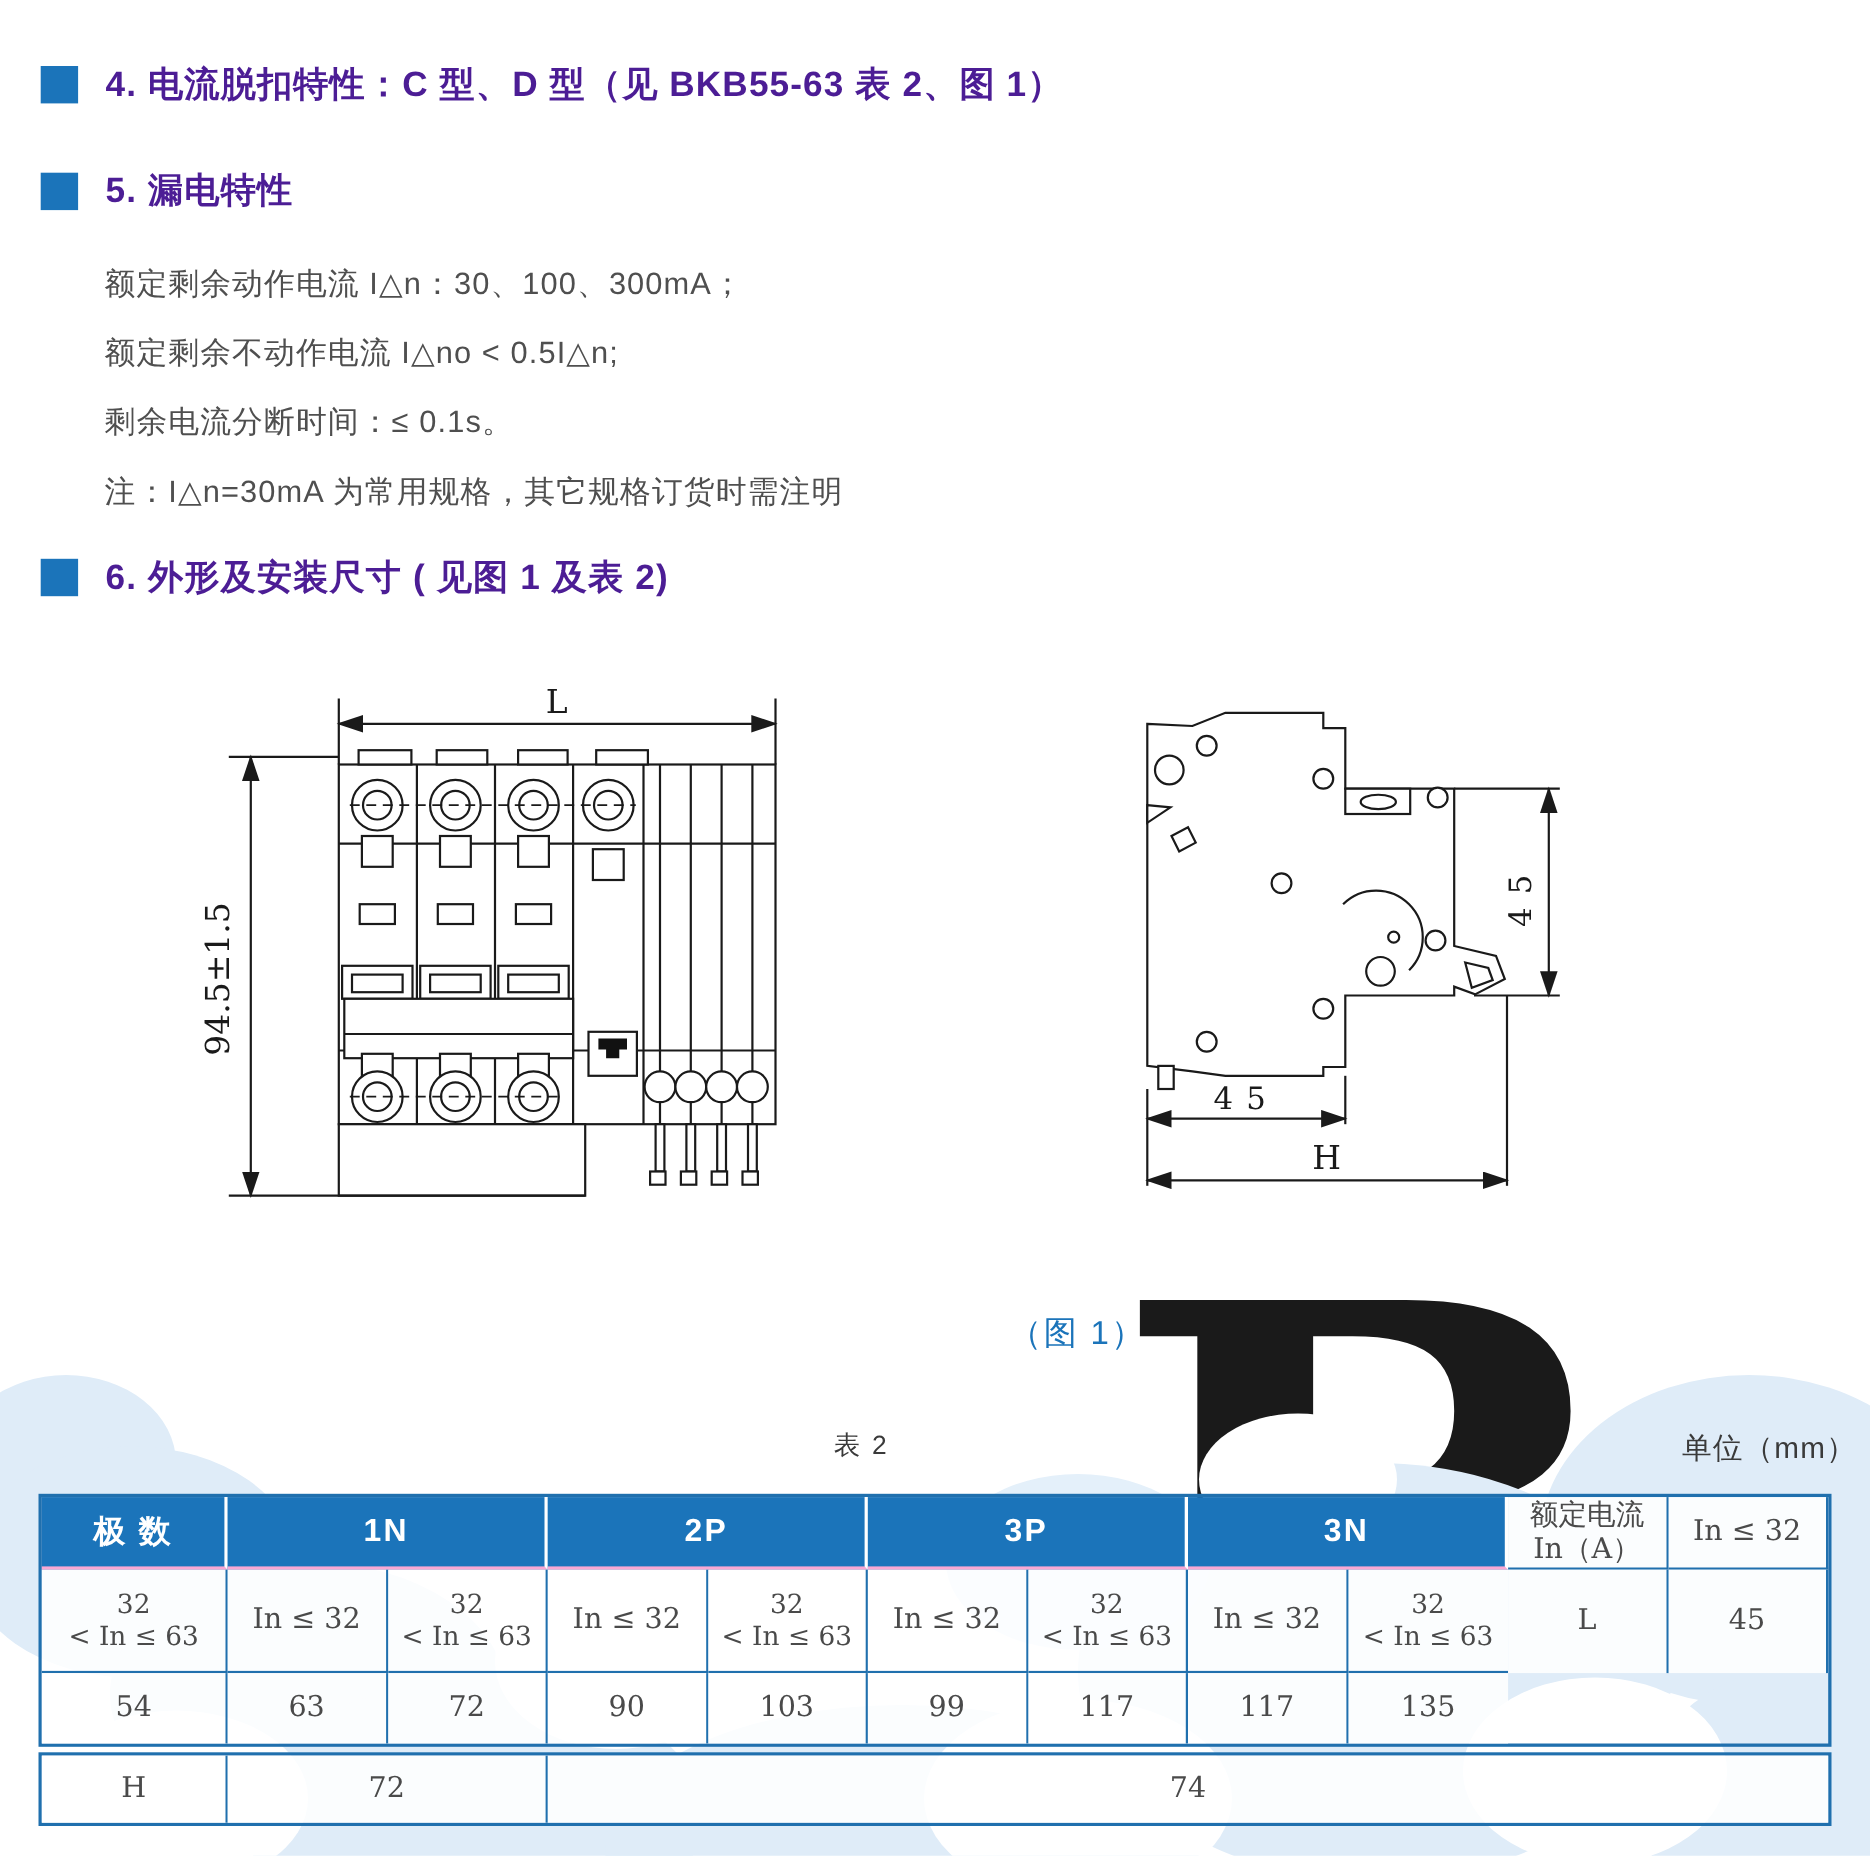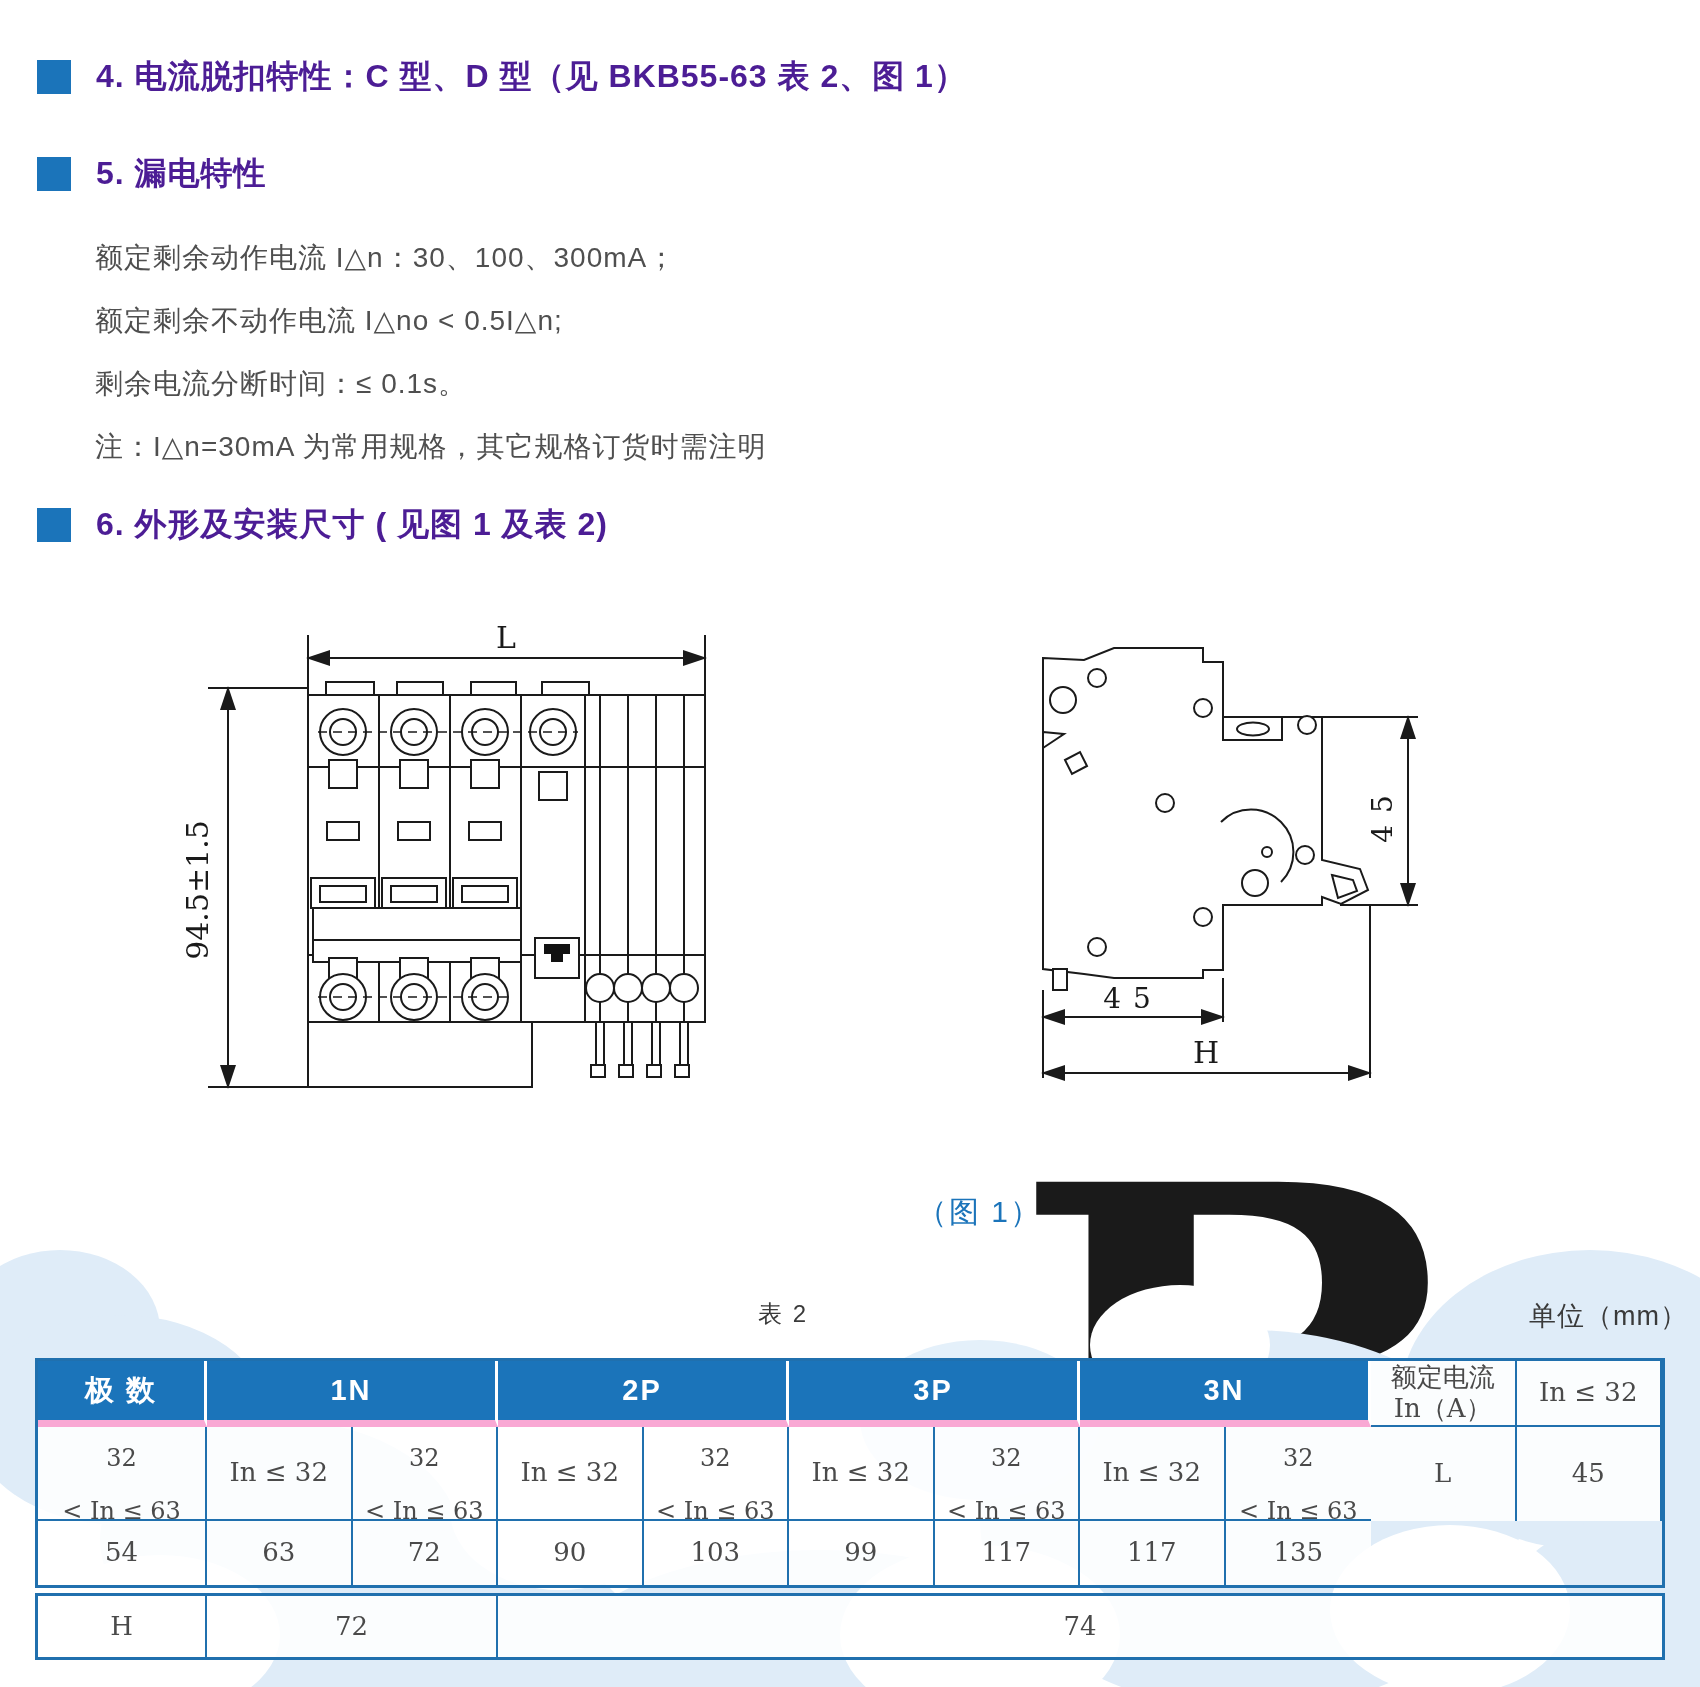--- a/index.html
+++ b/index.html
@@ -27,33 +27,33 @@
   .tbl-unit{position:absolute;right:12px;top:1298px;font-size:27px;color:#3a3a3a;z-index:2;letter-spacing:1px;}
   .tmain{
     position:absolute;left:35px;top:1358px;width:1630px;z-index:2;box-sizing:border-box;
     border:3px solid #2070ae;
     display:grid;grid-template-columns:169px repeat(10,1fr);grid-template-rows:66px 94px 64px;
   }
   .tmain *,.throw *{box-sizing:border-box;}
   .th{
     background:#1b74ba;color:#ffffff;font-weight:bold;font-size:29px;letter-spacing:2px;
     display:flex;align-items:center;justify-content:center;
-    border-right:3px solid #ffffff;border-bottom:7px solid #f9a8d4;
+    border-right:3px solid #ffffff;border-bottom:3px solid #f9a8d4;
   }
   .th.g{grid-column:span 2;}
   .th.last{border-right:none;}
   .tc{
     background:rgba(255,255,255,0.86);color:#4a4a4a;
     font-family:"DejaVu Serif","Liberation Serif",serif;font-size:26px;
     display:flex;flex-direction:column;align-items:center;justify-content:center;
     border-right:2px solid #2070ae;border-bottom:2px solid #2070ae;text-align:center;line-height:1.2;
   }
   .tc.lastcol{border-right:none;}
   .tc.lastrow{border-bottom:none;}
-  .tc .sm{font-size:24px;margin-top:24px;}
+  .tc .sm{font-size:24px;}
   .throw{
     position:absolute;left:35px;top:1593px;width:1630px;height:67px;z-index:2;box-sizing:border-box;
     border:3px solid #2070ae;
     display:grid;grid-template-columns:169px repeat(10,1fr);
   }
   .throw .tc{border-bottom:none;}
   .span2{grid-column:span 2;}
   .span8{grid-column:span 8;}
 </style>
 </head>

